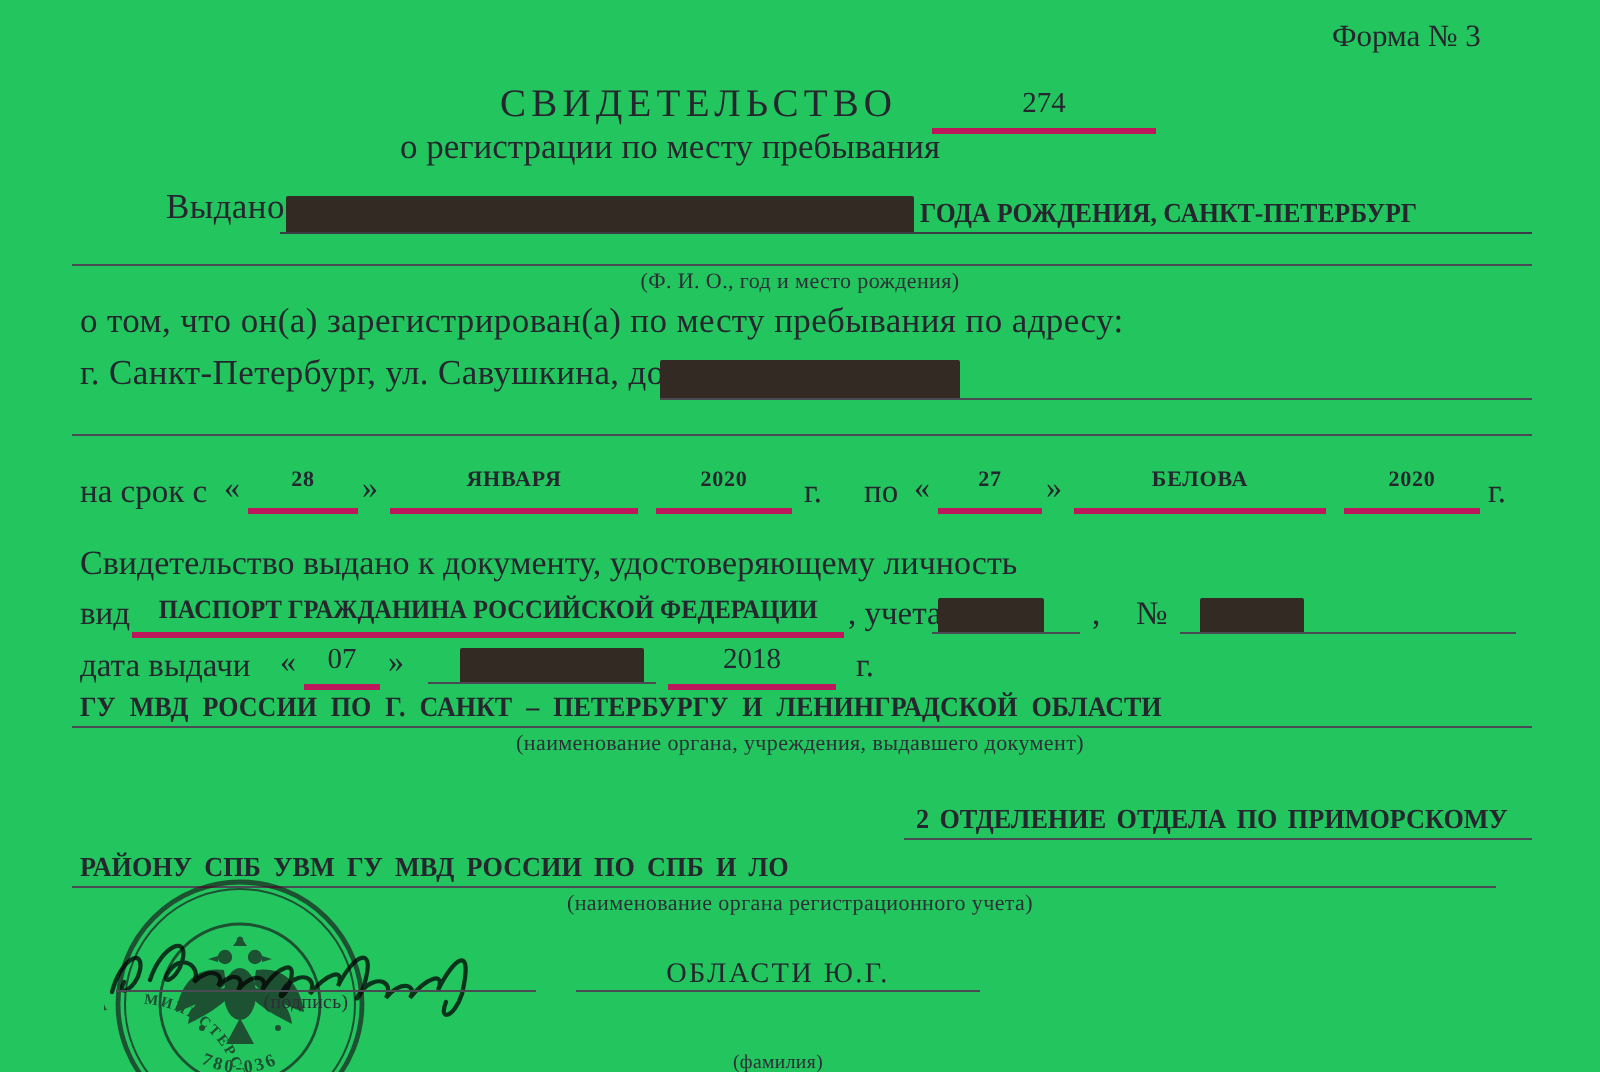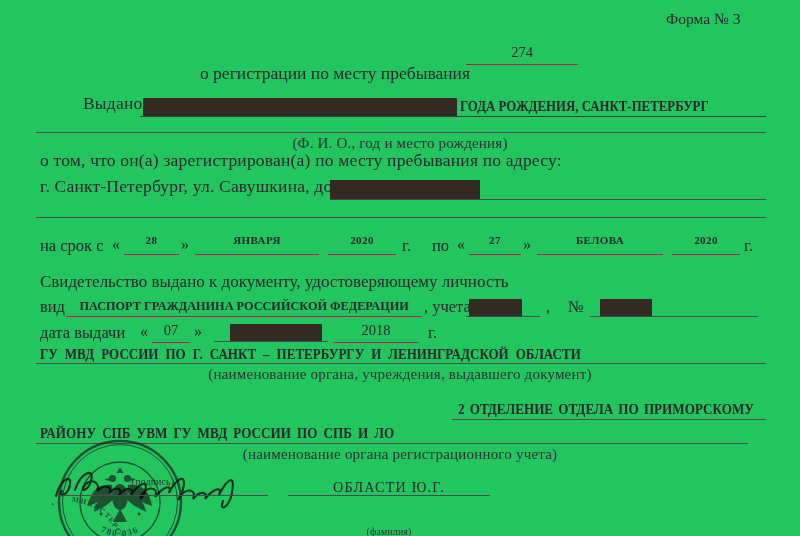--- a/index.html
+++ b/index.html
@@ -5,38 +5,39 @@
   html,body{margin:0;padding:0;background:#e8e7e4;}
   .page{
     position:relative; width:800px; height:536px; overflow:hidden;
     background:#22c55e;
     font-family:"Liberation Serif","DejaVu Serif",serif;
     color:#26262e;
   }
   .abs{position:absolute;}
   .body-lg{font-size:17.5px; letter-spacing:.2px;}
   .body-md{font-size:16.5px;}
-  .cap{font-size:15px; color:#2e2e36; text-align:center; letter-spacing:.2px;}
+  .cap{font-size:11px; color:#2e2e36; text-align:center; letter-spacing:.2px;}
   .rule{border-bottom:1.3px solid #4a4a52; height:0;}
   .rule-dark{border-bottom:1.5px solid #3c3c44; height:0;}
   .redact{background:#332b23; position:absolute; border-radius:1px;}
-  .field{border-bottom:1px solid #be185d; text-align:center;}
+  .field{border-bottom:3px solid #be185d; text-align:center;}
   .fval{font-weight:bold; font-size:11px; letter-spacing:.4px;}
   .bcond{font-weight:bold; transform:scaleX(.93); transform-origin:0 60%; white-space:nowrap;}
   .quote{font-size:16px;}
   .stamp-svg{mix-blend-mode:multiply; opacity:.95;}
   .sig-svg{mix-blend-mode:multiply;}
 </style>
 </head>
 <body>
 
 <div class="page">
 
   <div class="abs" style="left:666px; top:10px; font-size:15.5px;">Форма № 3</div>
 
+  <div class="abs" style="left:250px; top:42px; font-size:19.5px; letter-spacing:2.6px;">СВИДЕТЕЛЬСТВО</div>
   <div class="abs field" style="left:466px; top:44px; width:112px; height:20px; font-size:14.5px;">274</div>
   <div class="abs" style="left:145px; top:63px; width:380px; text-align:center; font-size:17.5px;">о регистрации по месту пребывания</div>
 
   <div class="abs body-lg" style="left:83px; top:93px;">Выдано</div>
   <div class="redact" style="left:143px; top:98px; width:314px; height:19px;"></div>
   <div class="abs bcond" style="left:460px; top:99px; font-size:13.8px;">ГОДА РОЖДЕНИЯ, САНКТ-ПЕТЕРБУРГ</div>
   <div class="abs rule-dark" style="left:140px; top:116px; width:626px;"></div>
 
   <div class="abs rule" style="left:36px; top:132px; width:730px;"></div>
   <div class="abs cap" style="left:0; top:135px; width:800px;">(Ф. И. О., год и место рождения)</div>
@@ -142,19 +143,19 @@
              C67 25 73 29 69 35 C77 25 85 29 81 35
              C89 23 99 19 95 31 C93 39 87 41 93 33
              C101 25 109 29 105 37 C113 27 123 23 119 33
              C127 17 137 13 133 29 C131 39 125 43 131 35
              C139 27 147 31 143 39 C151 29 159 33 155 39
              C163 29 173 25 169 35 C177 19 187 11 181 37
              C177 49 169 51 173 41" fill="none" stroke="#33323a" stroke-width="2.1" stroke-linecap="round" opacity="0.92"></path>
   </svg>
 
   <div class="abs rule" style="left:58px; top:495px; width:210px;"></div>
-  <div class="abs cap" style="left:48px; top:476px; width:210px; font-size:9.8px;">(подпись)</div>
+  <div class="abs cap" style="left:48px; top:496px; width:210px; font-size:9.8px;">(подпись)</div>
 
   <div class="abs" style="left:288px; top:479px; width:202px; text-align:center; font-size:14.2px; letter-spacing:1.2px;">ОБЛАСТИ Ю.Г.</div>
   <div class="abs rule" style="left:288px; top:495px; width:202px;"></div>
   <div class="abs cap" style="left:288px; top:526px; width:202px; font-size:9.8px;text-align:center;">(фамилия)</div>
 
 </div>
 
 </body></html>

